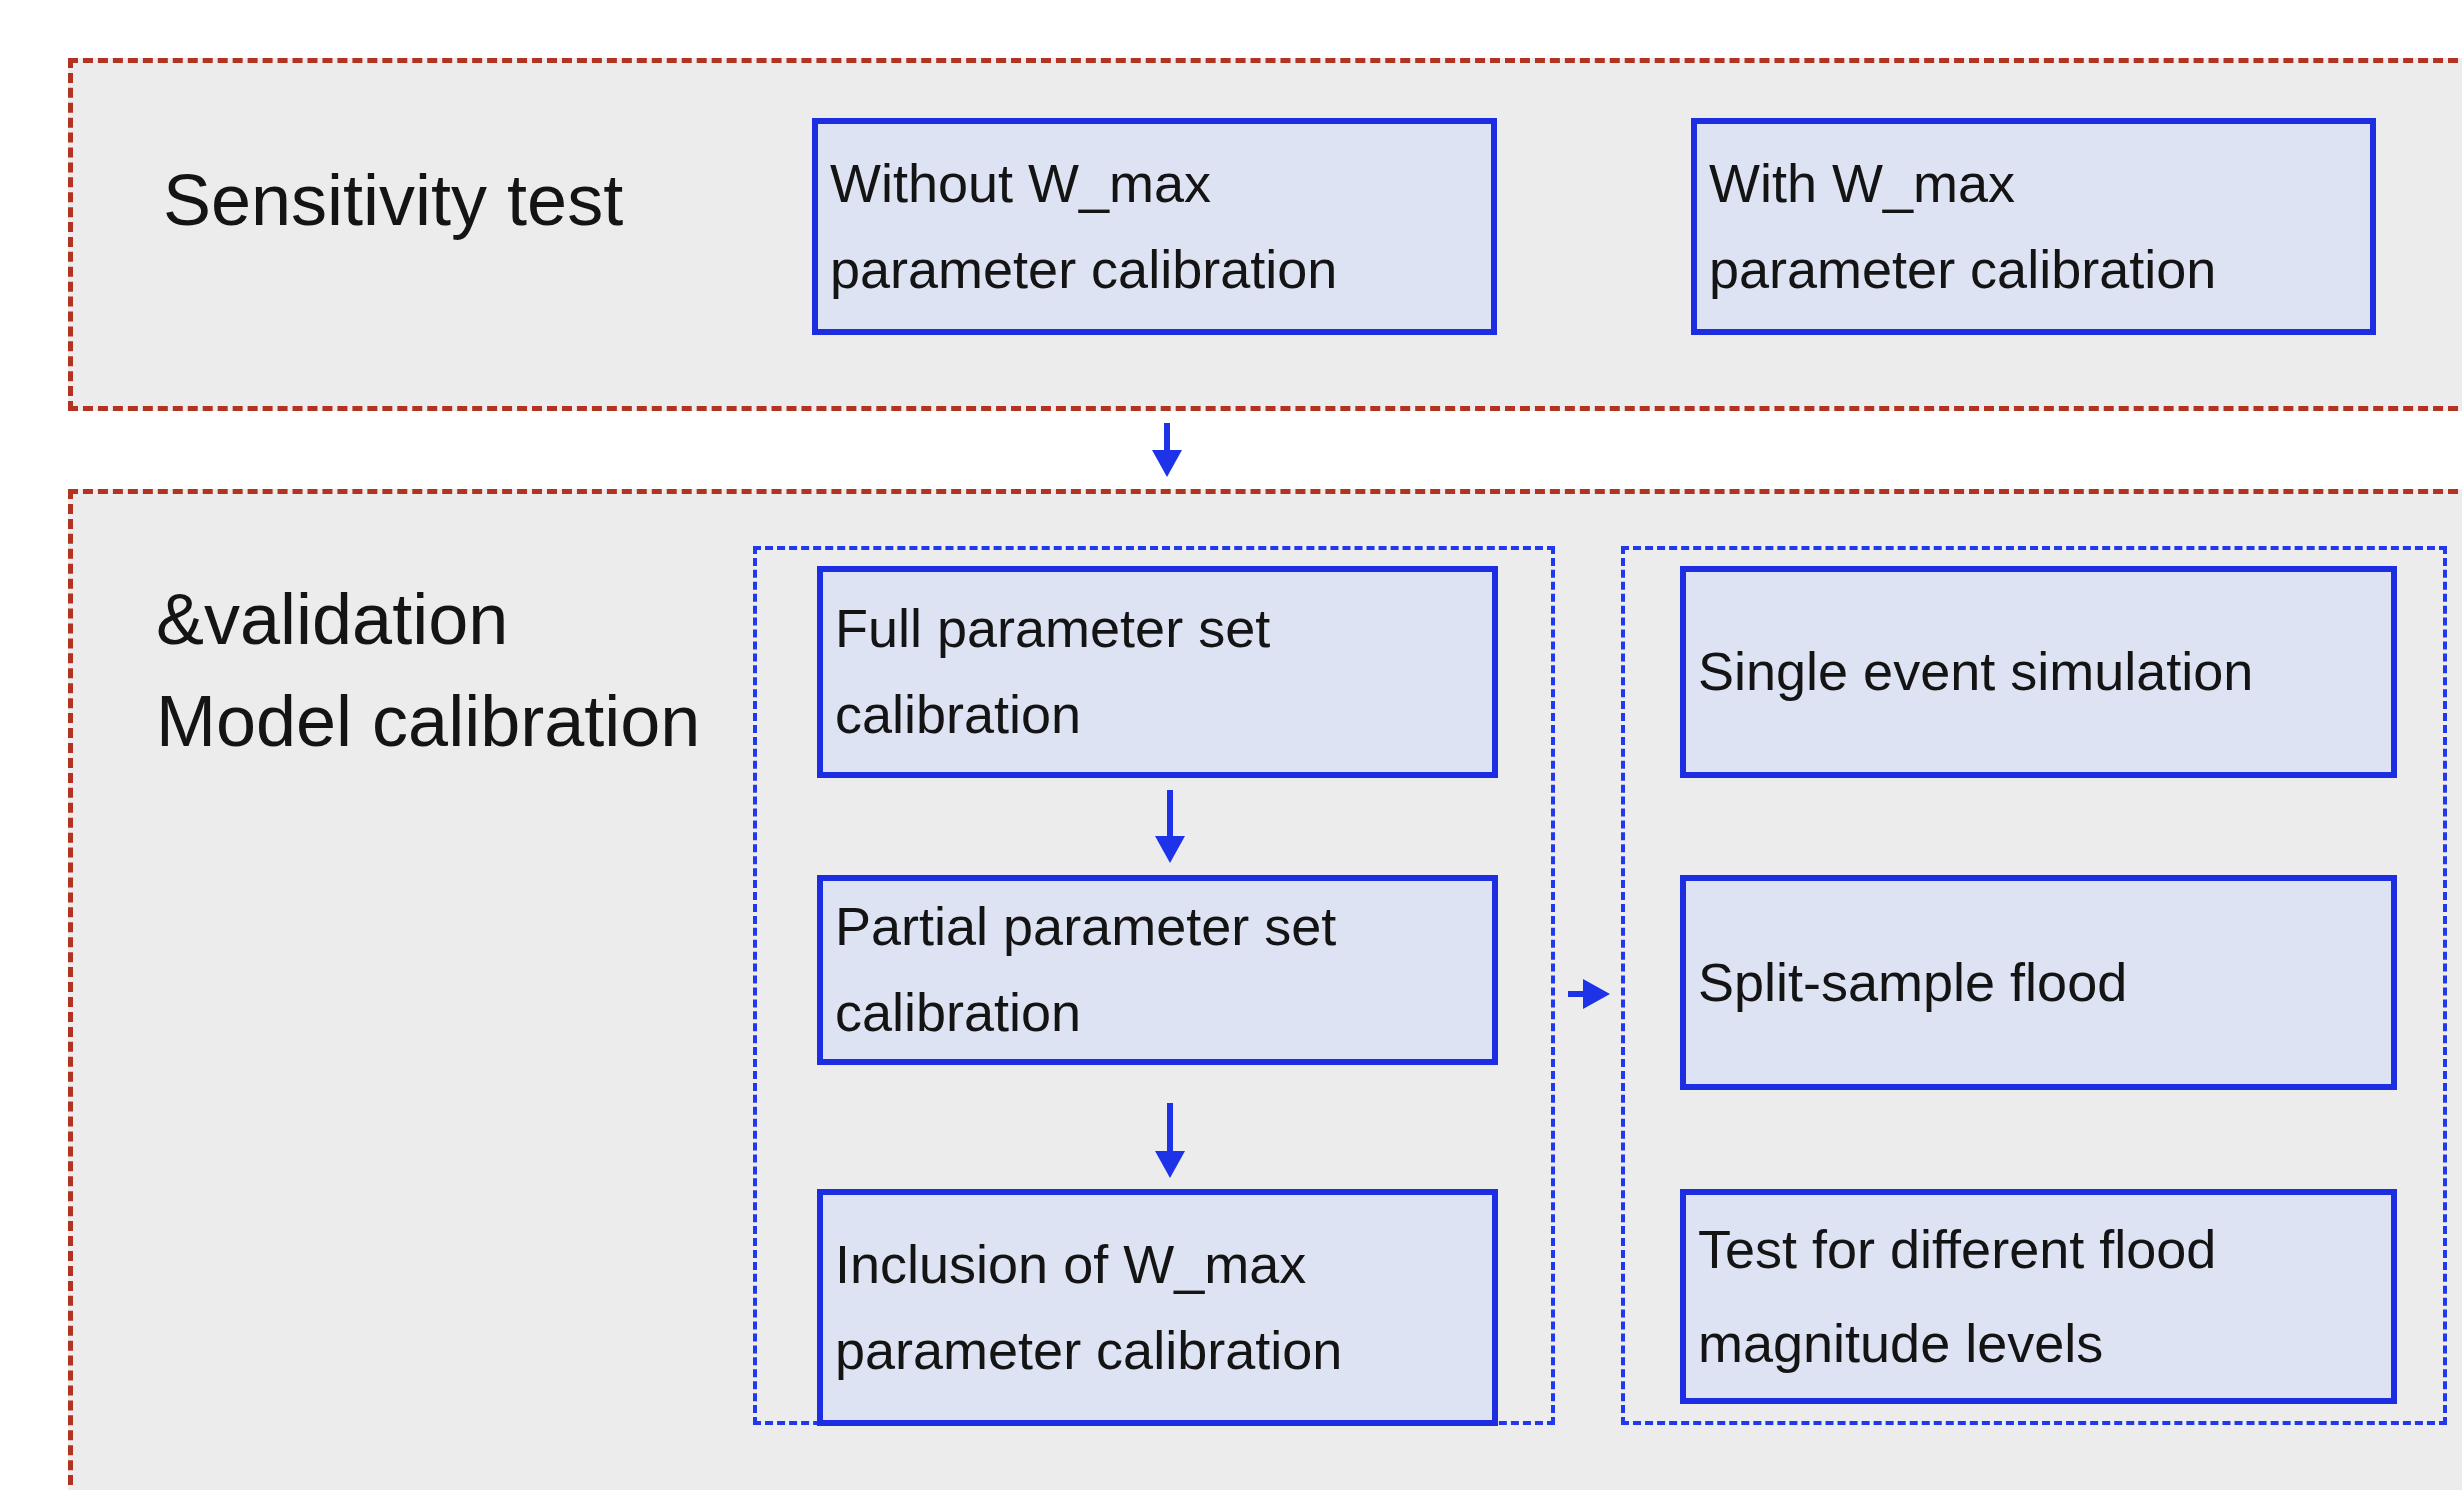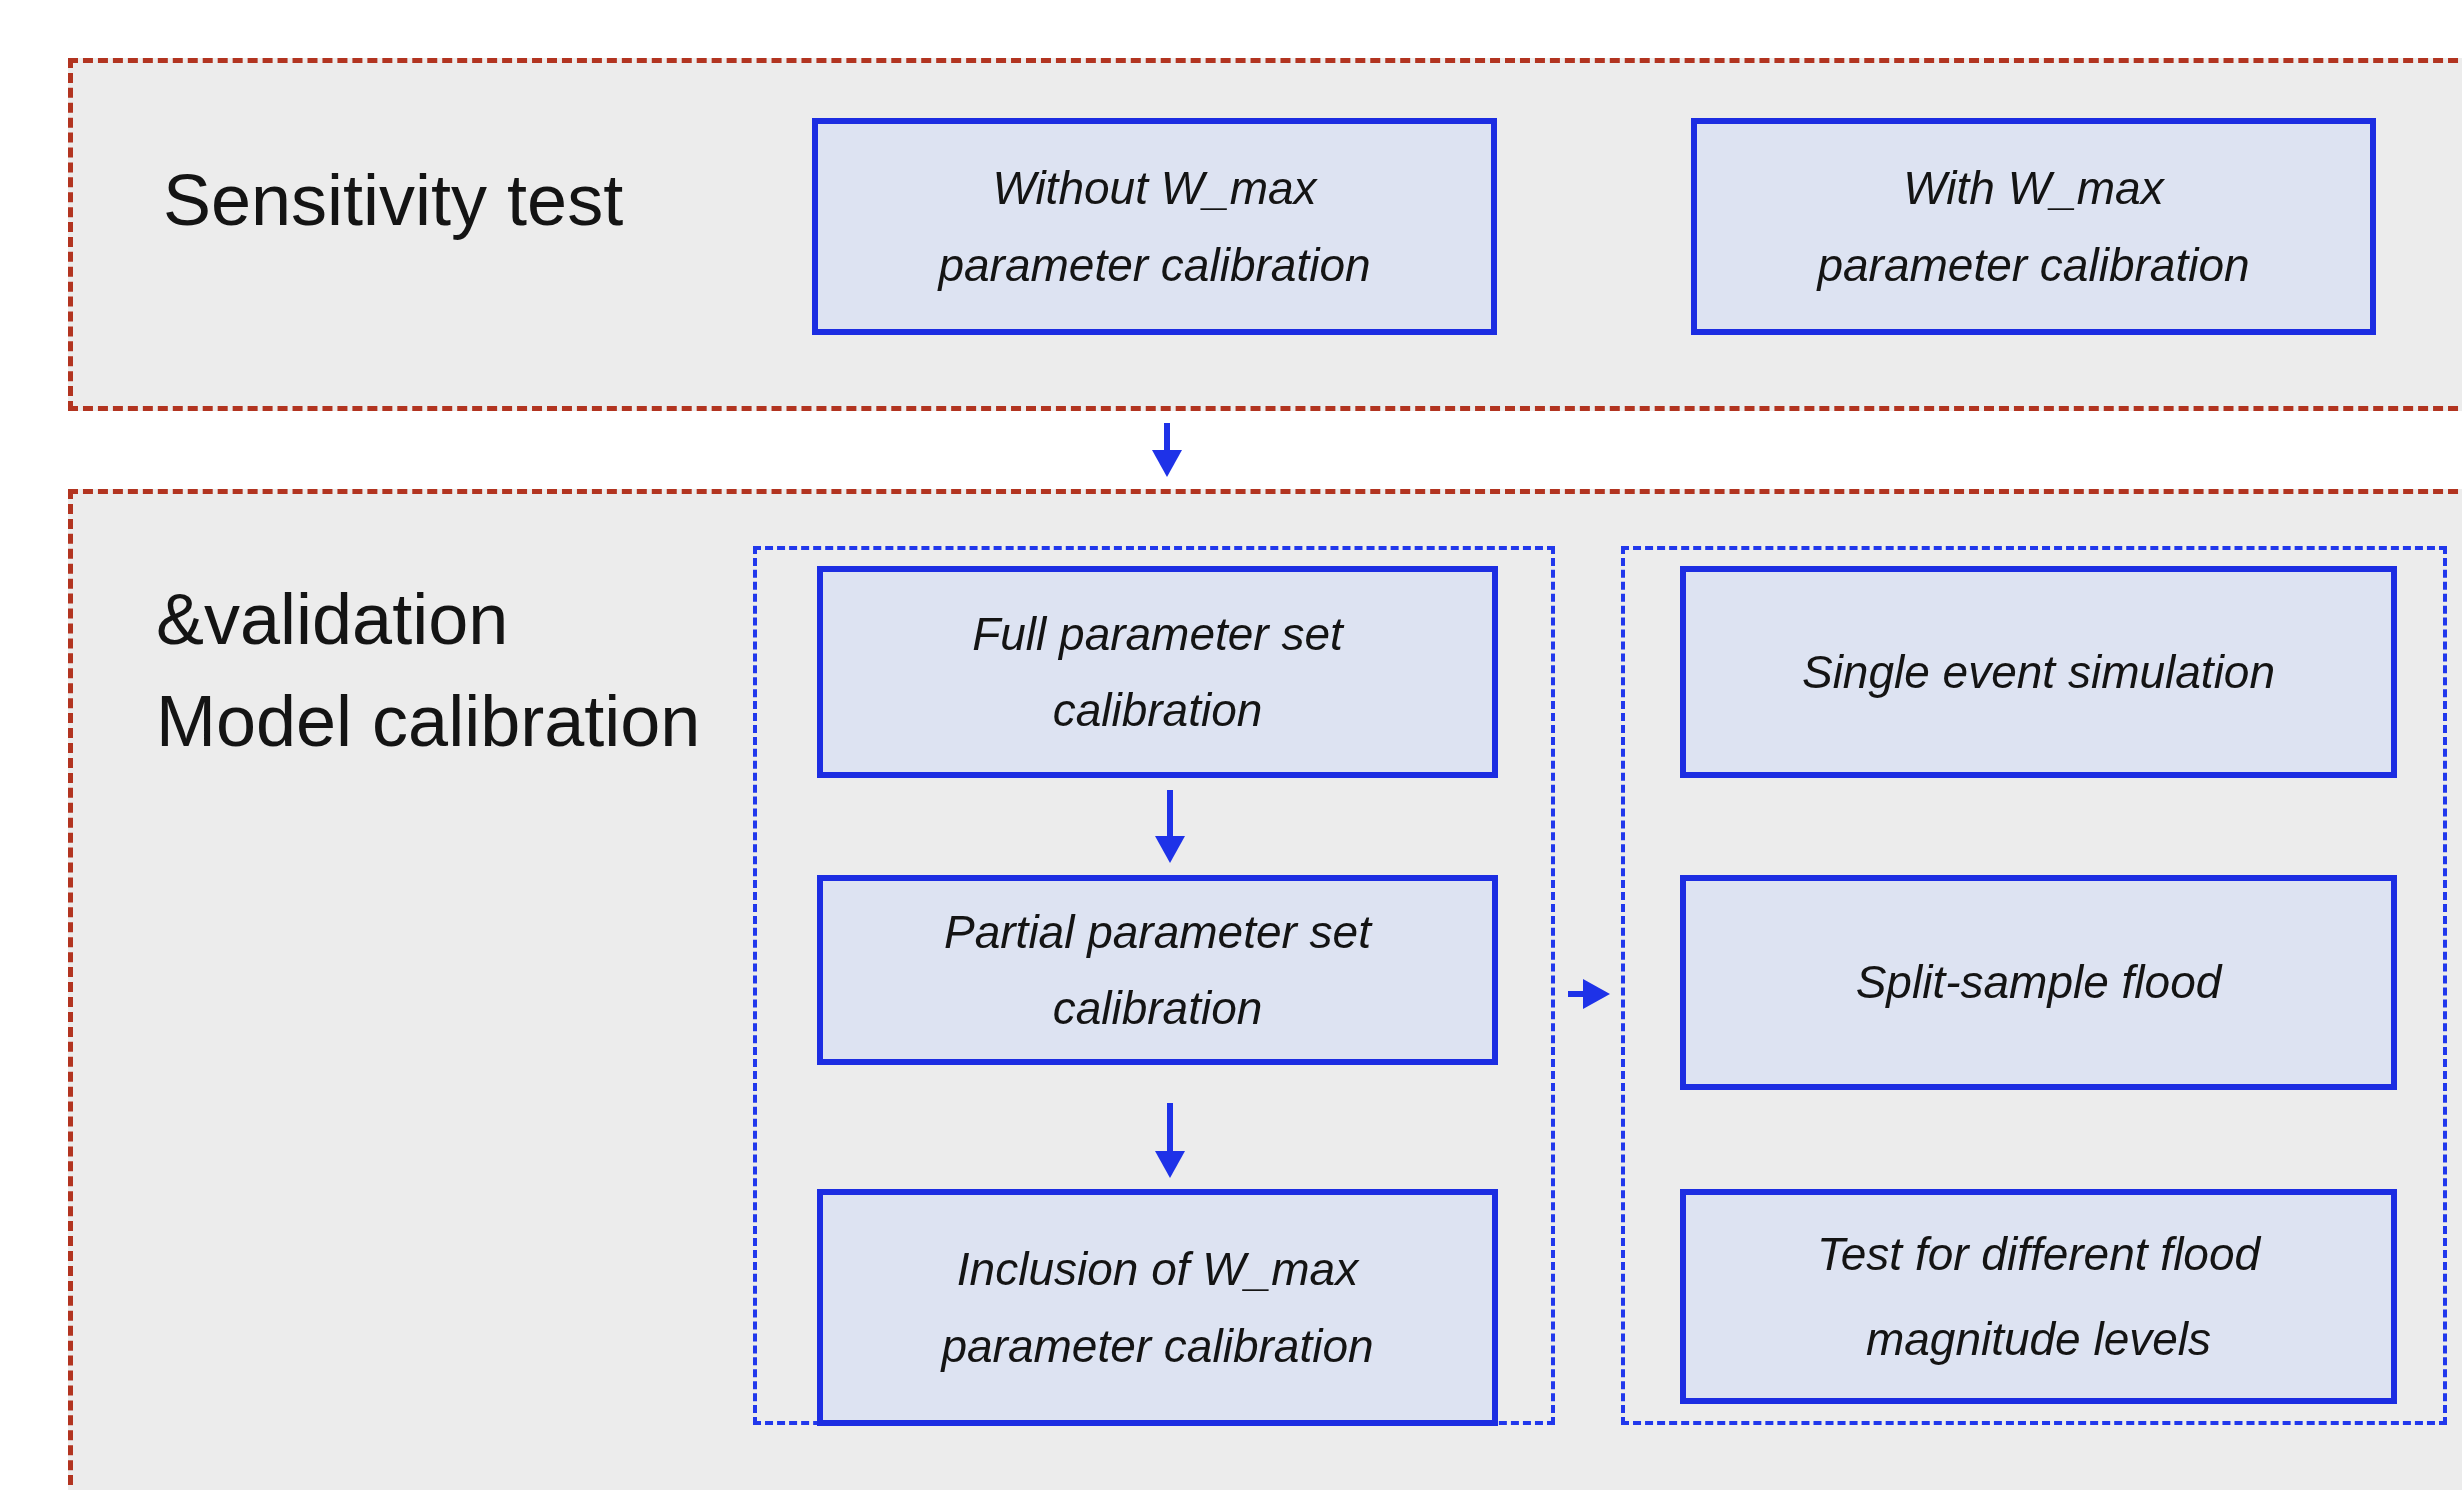--- a/index.html
+++ b/index.html
@@ -42,25 +42,24 @@
   .label-model{left:108px;top:526px;}
   .section-label span{display:block;}
 
   .box{
     position:absolute;
     background:var(--box-fill);
     border:6px solid var(--box-border);
     display:flex;
     flex-direction:column;
     justify-content:center;
-    align-items:center;
+    align-items:flex-start;
     text-align:center;
-    font-size:46px;
+    font-size:54px;
     line-height:1.14;
-    font-style:italic;
   }
   .box span{display:block;}
 
   
   .box-t1{left:776px;top:82px;width:685px;height:217px;}
   .box-t2{left:1655px;top:82px;width:685px;height:217px;}
 
   
   .subframe{
     position:absolute;

